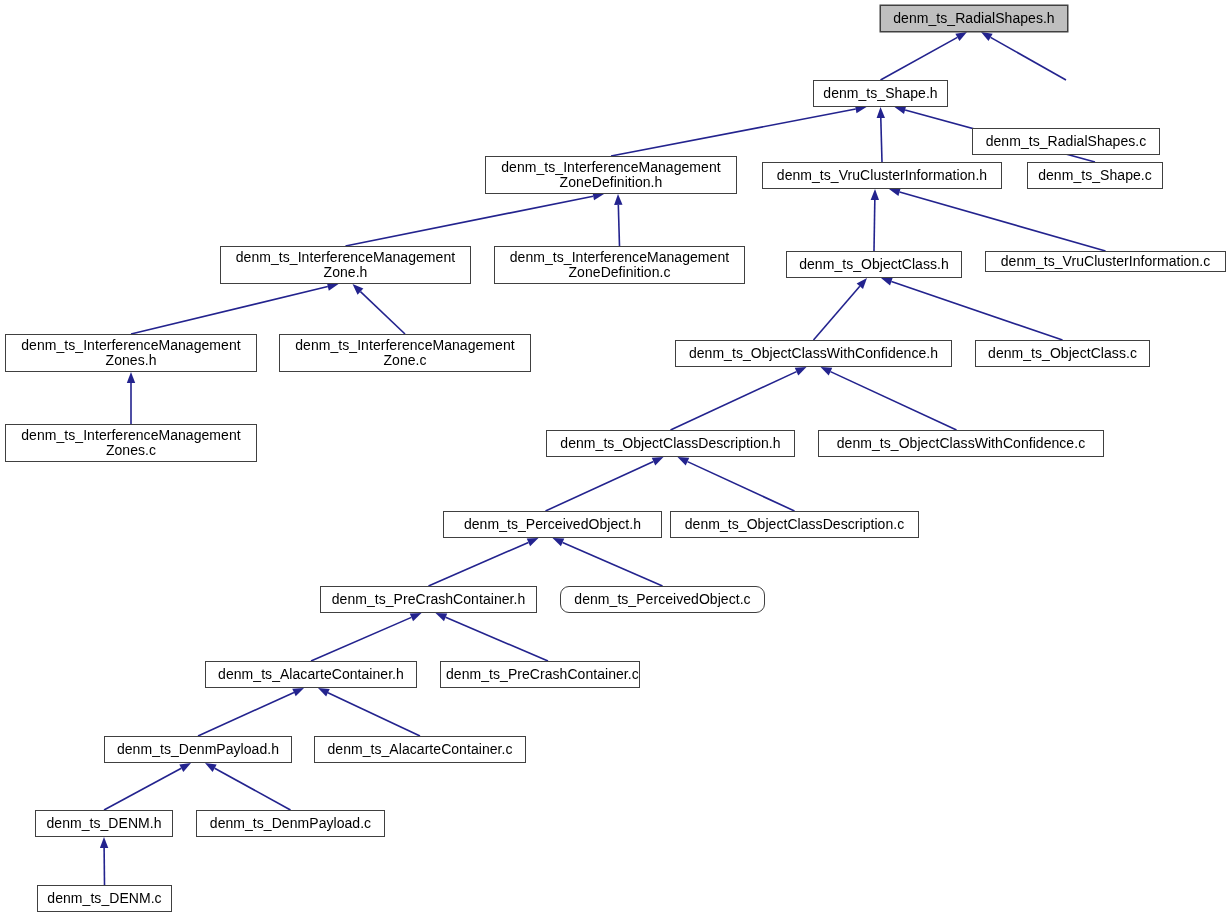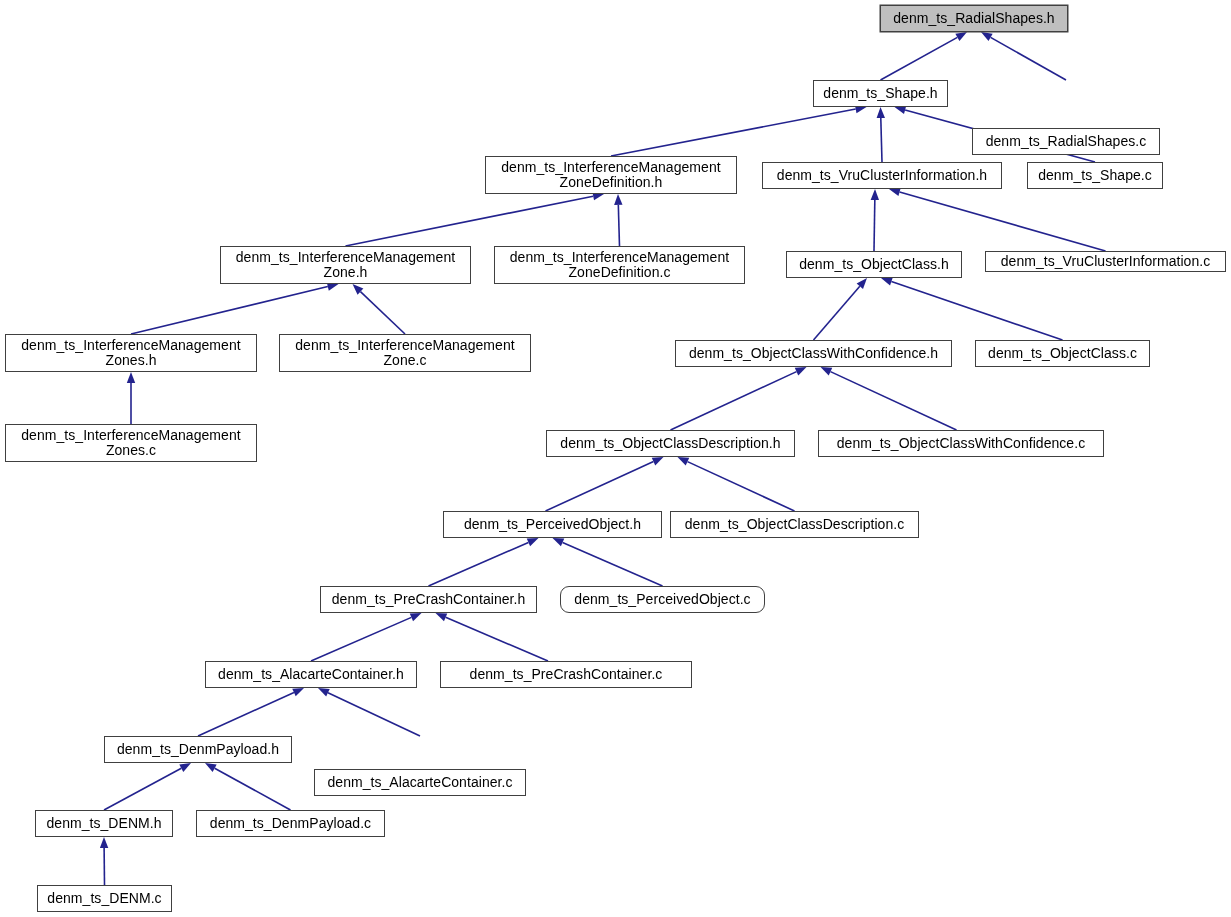--- a/index.html
+++ b/index.html
@@ -189,20 +189,20 @@
       <div class="node" style="left: 975px; top: 340px; width: 175px; height: 27px;"><span class="label">denm_ts_ObjectClass.c</span></div>
       <div class="node" style="left: 5px; top: 424px; width: 252px; height: 38px;"><span class="label">denm_ts_InterferenceManagement
 Zones.c</span></div>
       <div class="node" style="left: 546px; top: 430px; width: 249px; height: 27px;"><span class="label">denm_ts_ObjectClassDescription.h</span></div>
       <div class="node" style="left: 818px; top: 430px; width: 286px; height: 27px;"><span class="label">denm_ts_ObjectClassWithConfidence.c</span></div>
       <div class="node" style="left: 443px; top: 511px; width: 219px; height: 27px;"><span class="label">denm_ts_PerceivedObject.h</span></div>
       <div class="node" style="left: 670px; top: 511px; width: 249px; height: 27px;"><span class="label">denm_ts_ObjectClassDescription.c</span></div>
       <div class="node" style="left: 320px; top: 586px; width: 217px; height: 27px;"><span class="label">denm_ts_PreCrashContainer.h</span></div>
       <div class="node" style="left: 560px; top: 586px; width: 205px; height: 27px; border-radius: 9px;"><span class="label">denm_ts_PerceivedObject.c</span></div>
       <div class="node" style="left: 205px; top: 661px; width: 212px; height: 27px;"><span class="label">denm_ts_AlacarteContainer.h</span></div>
-      <div class="node" style="left: 440px; top: 661px; width: 252px; height: 27px;"><span class="label">denm_ts_PreCrashContainer.c</span></div>
+      <div class="node" style="left: 440px; top: 661px; width: 200px; height: 27px;"><span class="label">denm_ts_PreCrashContainer.c</span></div>
       <div class="node" style="left: 104px; top: 736px; width: 188px; height: 27px;"><span class="label">denm_ts_DenmPayload.h</span></div>
-      <div class="node" style="left: 314px; top: 736px; width: 212px; height: 27px; margin-top: 33px;"><span class="label">denm_ts_AlacarteContainer.c</span></div>
+      <div class="node" style="left: 314px; top: 736px; width: 212px; height: 27px;"><span class="label">denm_ts_AlacarteContainer.c</span></div>
       <div class="node" style="left: 35px; top: 810px; width: 138px; height: 27px;"><span class="label">denm_ts_DENM.h</span></div>
       <div class="node" style="left: 196px; top: 810px; width: 189px; height: 27px;"><span class="label">denm_ts_DenmPayload.c</span></div>
       <div class="node" style="left: 37px; top: 885px; width: 135px; height: 27px;"><span class="label">denm_ts_DENM.c</span></div>
     </div>
 </div>
 
 </body></html>

